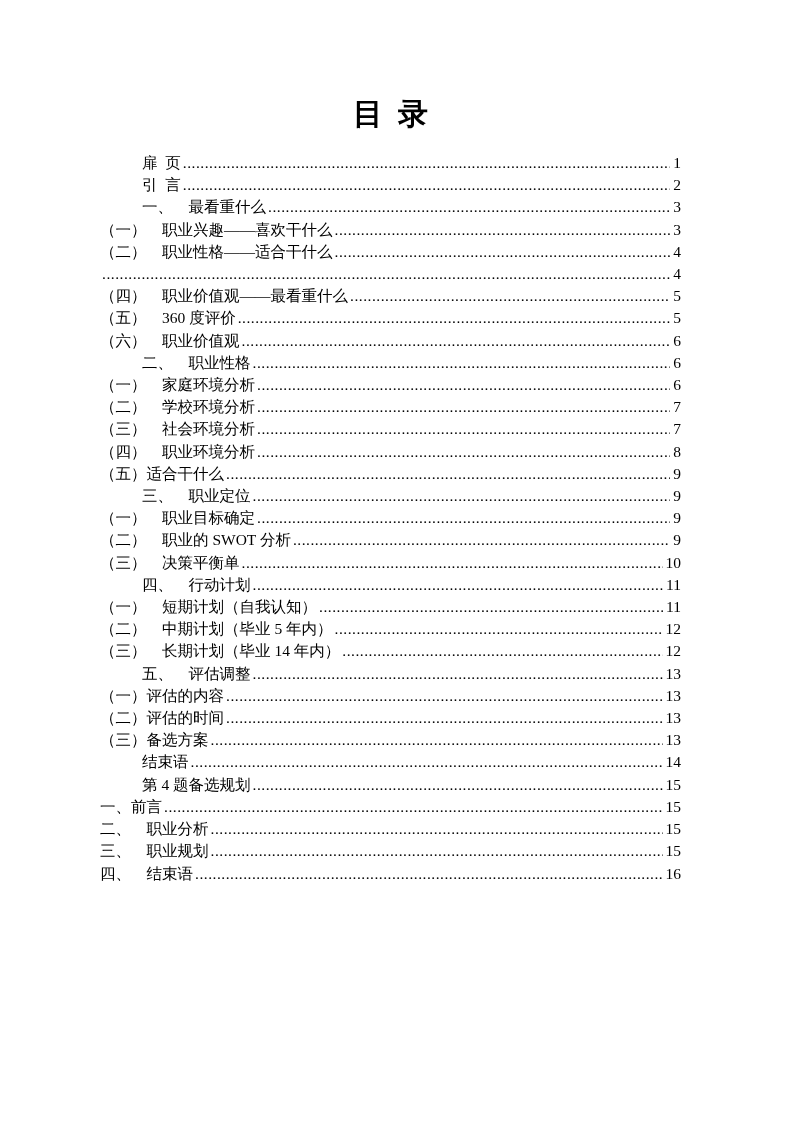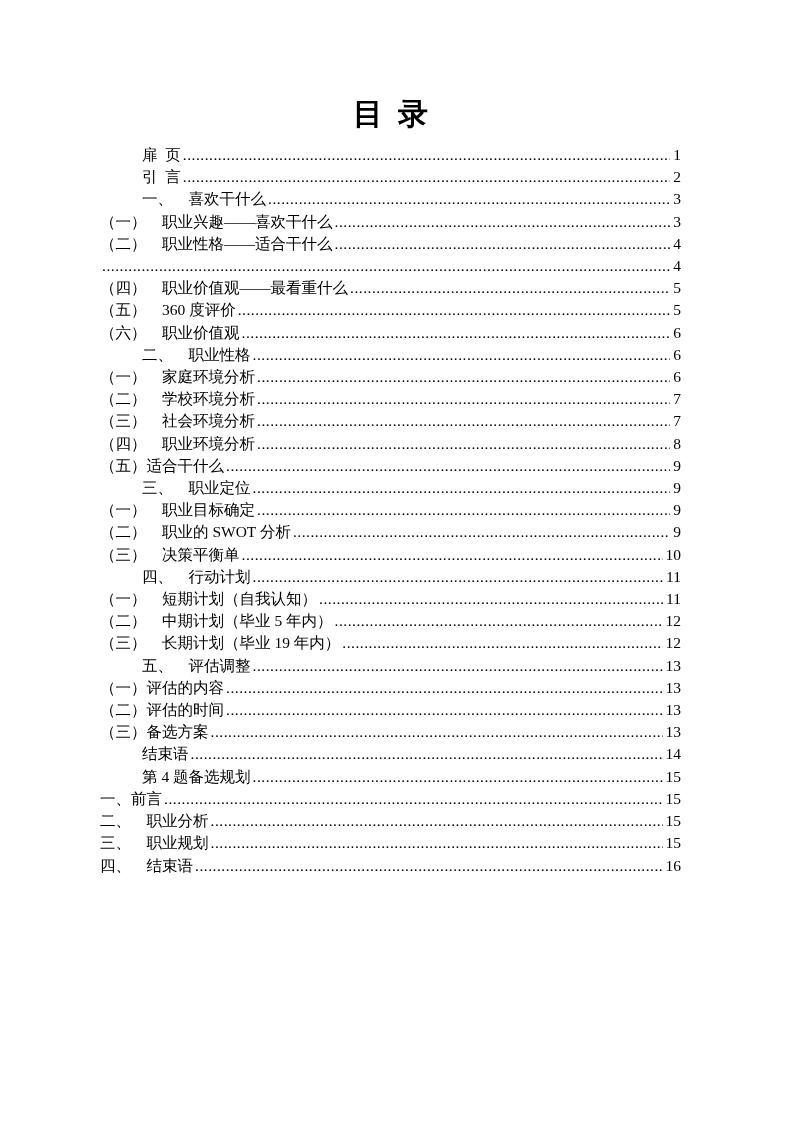--- a/index.html
+++ b/index.html
@@ -20,21 +20,21 @@
     position: absolute;
     left: 100px; top: 96px; width: 581px;
     text-align: center;
     font-size: 30px;
     font-weight: bold;
     line-height: 36px;
     white-space: pre;
   }
   .toc-list {
     position: absolute;
-    left: 100px; top: 144px; width: 581px;
+    left: 100px; top: 152px; width: 581px;
   }
   .toc-row {
     display: flex;
     align-items: baseline;
     font-size: 15.5px;
     line-height: 22.2px;
   }
   .indent-1 { padding-left: 42px; }
   .toc-text { flex: 0 0 auto; white-space: pre; }
   .leader {
@@ -63,21 +63,21 @@
         <span class="toc-text">扉  页</span>
         <span class="leader"></span>
         <span class="toc-page">1</span>
       </div>
     <div class="toc-row indent-1">
         <span class="toc-text">引  言</span>
         <span class="leader"></span>
         <span class="toc-page">2</span>
       </div>
     <div class="toc-row indent-1">
-        <span class="toc-text">一、　喜欢干什么</span>
+        <span class="toc-text">一、　最看重什么</span>
         <span class="leader"></span>
         <span class="toc-page">3</span>
       </div>
     <div class="toc-row">
         <span class="toc-text">（一）　职业兴趣——喜欢干什么</span>
         <span class="leader"></span>
         <span class="toc-page">3</span>
       </div>
     <div class="toc-row">
         <span class="toc-text">（二）　职业性格——适合干什么</span>
@@ -162,21 +162,21 @@
         <span class="toc-text">（一）　短期计划（自我认知）</span>
         <span class="leader"></span>
         <span class="toc-page">11</span>
       </div>
     <div class="toc-row">
         <span class="toc-text">（二）　中期计划（毕业 5 年内）</span>
         <span class="leader"></span>
         <span class="toc-page">12</span>
       </div>
     <div class="toc-row">
-        <span class="toc-text">（三）　长期计划（毕业 19 年内）</span>
+        <span class="toc-text">（三）　长期计划（毕业 14 年内）</span>
         <span class="leader"></span>
         <span class="toc-page">12</span>
       </div>
     <div class="toc-row indent-1">
         <span class="toc-text">五、　评估调整</span>
         <span class="leader"></span>
         <span class="toc-page">13</span>
       </div>
     <div class="toc-row">
         <span class="toc-text">（一）评估的内容</span>

